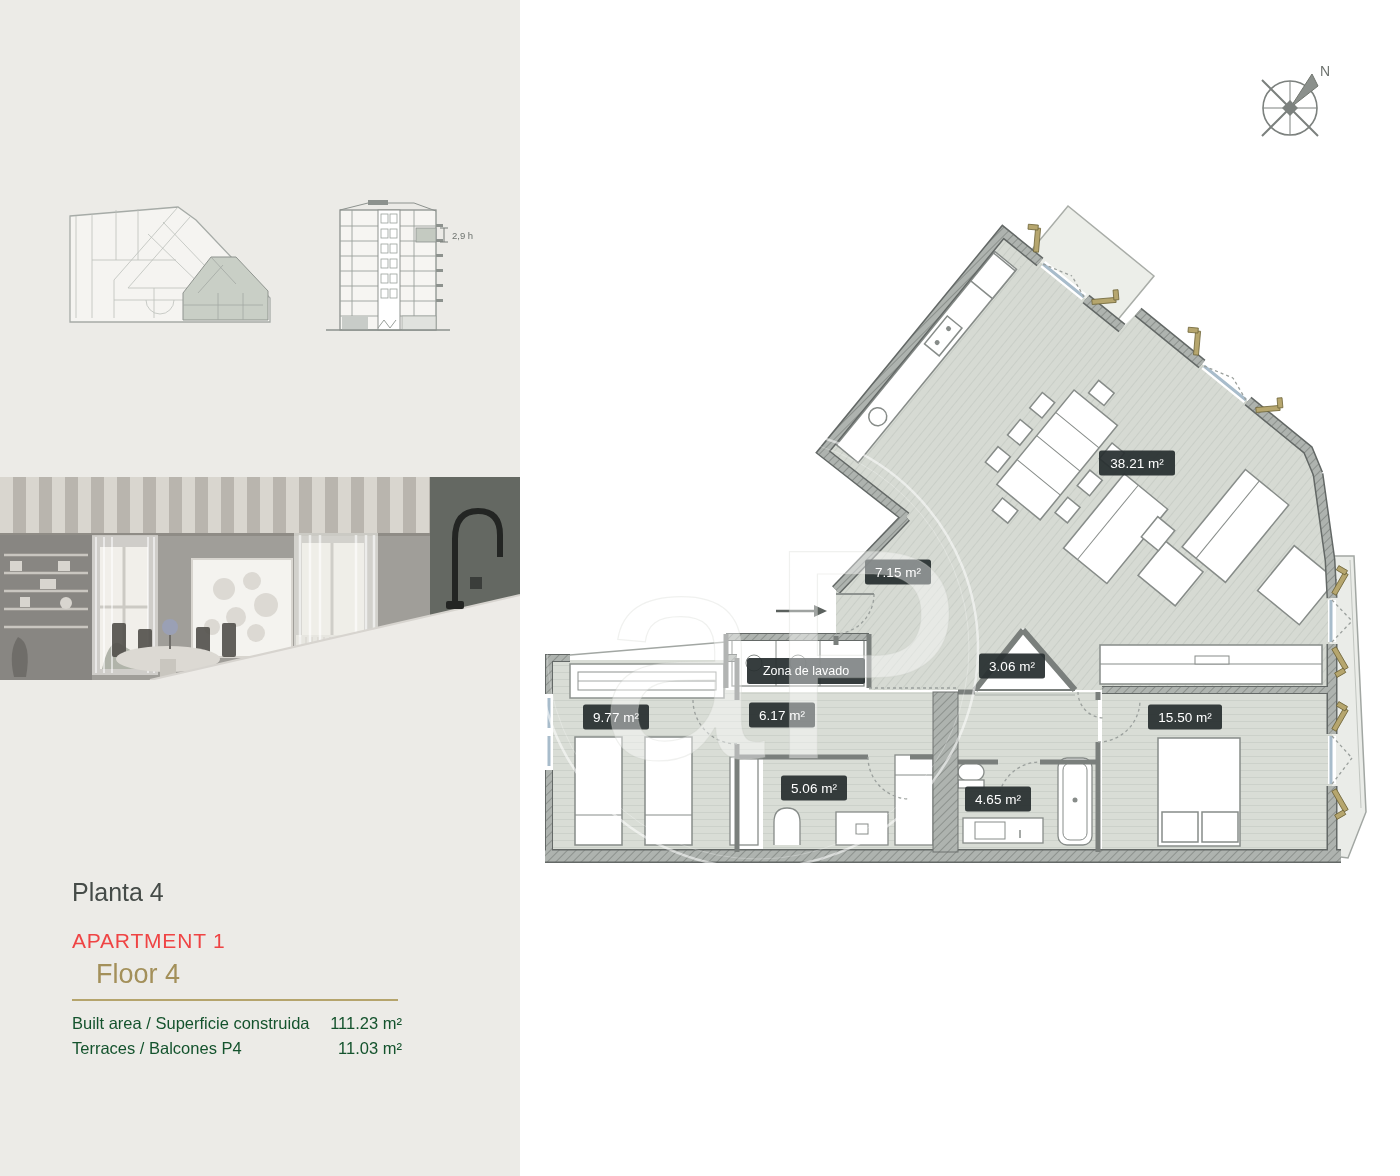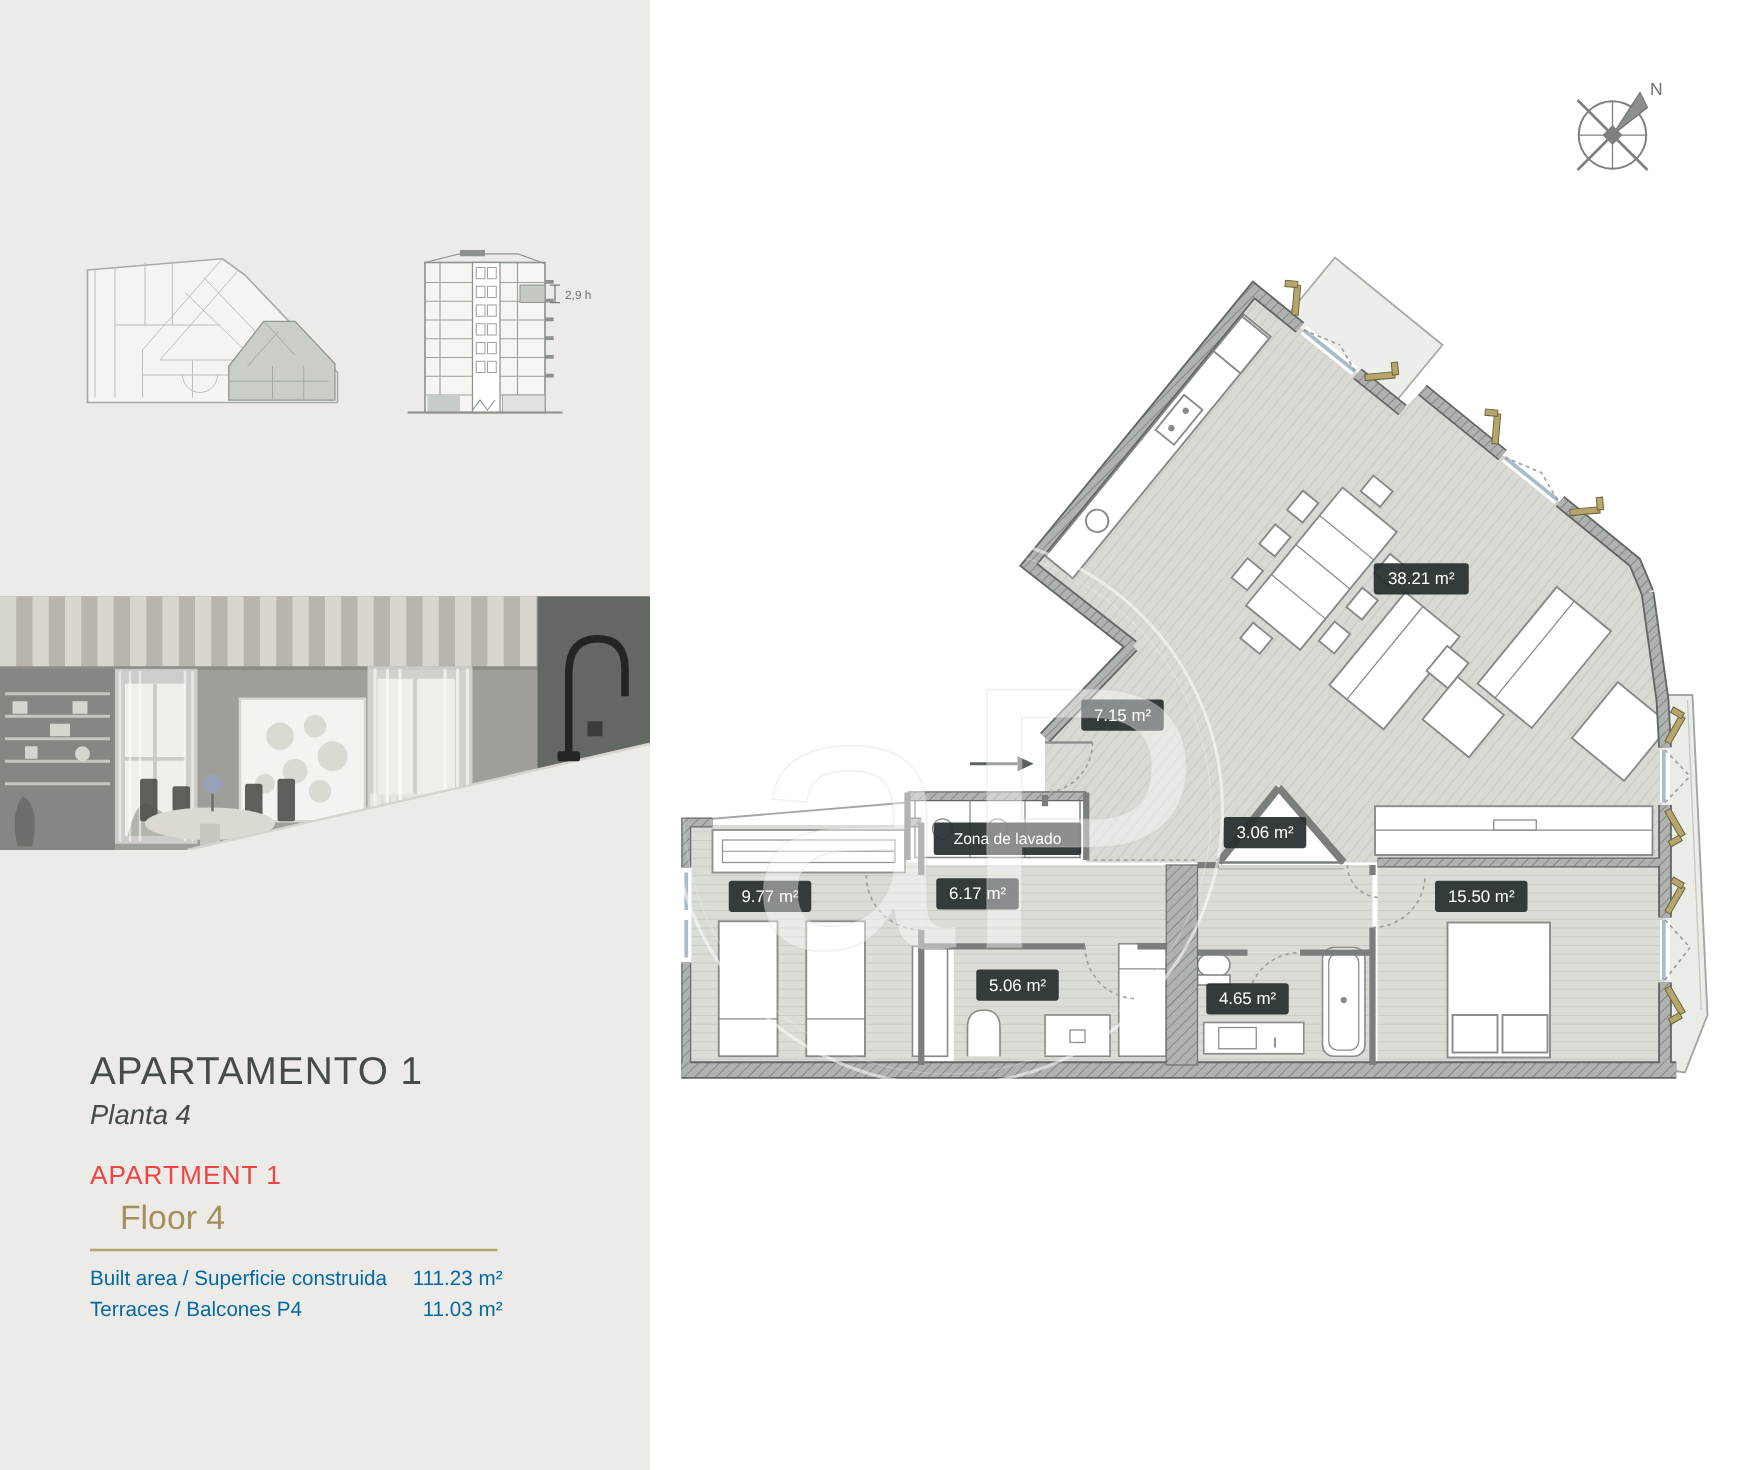--- a/index.html
+++ b/index.html
@@ -1,25 +1,25 @@
 <!DOCTYPE html>
 <html><head>
 <meta charset="utf-8">
 <style>
   html,body{margin:0;padding:0;}
   .page{position:relative;width:1400px;height:1176px;background:#ffffff;overflow:hidden;
         font-family:"Liberation Sans",sans-serif;}
   .left-panel{position:absolute;left:0;top:0;width:520px;height:1176px;background:#ecebe7;}
   .abs{position:absolute;}
   .title-es{left:72px;top:838px;color:#454b48;font-size:31px;letter-spacing:0.8px;line-height:37px;}
-  .subtitle-es{left:72px;top:876px;color:#454b48;font-size:22px;line-height:32px;font-style:italic;}
+  .subtitle-es{left:72px;top:876px;color:#454b48;font-size:25px;line-height:32px;}
   .title-en{left:72px;top:925px;color:#ef4444;font-size:21px;letter-spacing:0.8px;line-height:32px;}
   .subtitle-en{left:72px;top:958px;color:#a3905a;font-size:27px;line-height:32px;margin-left:24px;}
   .divider{left:72px;top:999px;width:326px;height:2px;background:#b5a46c;}
-  .specs{left:72px;top:1011px;width:330px;color:#0369a1;font-size:16.5px;}
+  .specs{left:72px;top:1011px;width:330px;color:#14532d;font-size:16.5px;}
   .spec-row{display:flex;justify-content:space-between;line-height:25px;}
   .spec-value{text-align:left;white-space:nowrap;}
   .photo{left:0;top:477px;width:520px;height:203px;}
   svg{display:block;}
   .badge-rect{fill:#272e2f;opacity:0.93;}
   .badge-text{fill:#ffffff;font-size:13.5px;text-anchor:middle;font-family:"Liberation Sans",sans-serif;}
   .badge-text-sm{fill:#ffffff;font-size:12.5px;text-anchor:middle;font-family:"Liberation Sans",sans-serif;}
   .wm-text{fill:rgba(255,255,255,0.42);stroke:rgba(200,203,199,0.28);stroke-width:1.2;
            font-family:"Liberation Sans",sans-serif;}
 </style>
@@ -157,21 +157,20 @@
     <rect x="160" y="182" width="16" height="20" fill="#c9c6bf"></rect>
     <circle cx="170" cy="150" r="8" fill="#9aa0b5"></circle>
     <path d="M170,158 L170,172" stroke="#6f6d69" stroke-width="2"></path>
     <polygon points="150,203 520,118 520,203" fill="#edebe7"></polygon>
     <path d="M150,203 L520,118" stroke="#d7d4cf" stroke-width="2"></path>
     <path d="M455,128 L455,62 Q455,34 478,34 Q500,34 500,58 L500,80" stroke="#232523" stroke-width="6" fill="none"></path>
     <rect x="446" y="124" width="18" height="8" rx="2" fill="#232523"></rect>
     <rect x="470" y="100" width="12" height="12" fill="#3a3d3a"></rect>
   </svg>
 
-  <div class="abs title-es">APARTAMENTO 1</div>
   <div class="abs subtitle-es">Planta 4</div>
   <div class="abs title-en">APARTMENT 1</div>
   <div class="abs subtitle-en">Floor 4</div>
   <div class="abs divider"></div>
   <div class="abs specs">
     <div class="spec-row">
       <span class="spec-label">Built area / Superficie construida</span>
       <span class="spec-value">111.23 m²</span>
     </div>
     <div class="spec-row">

